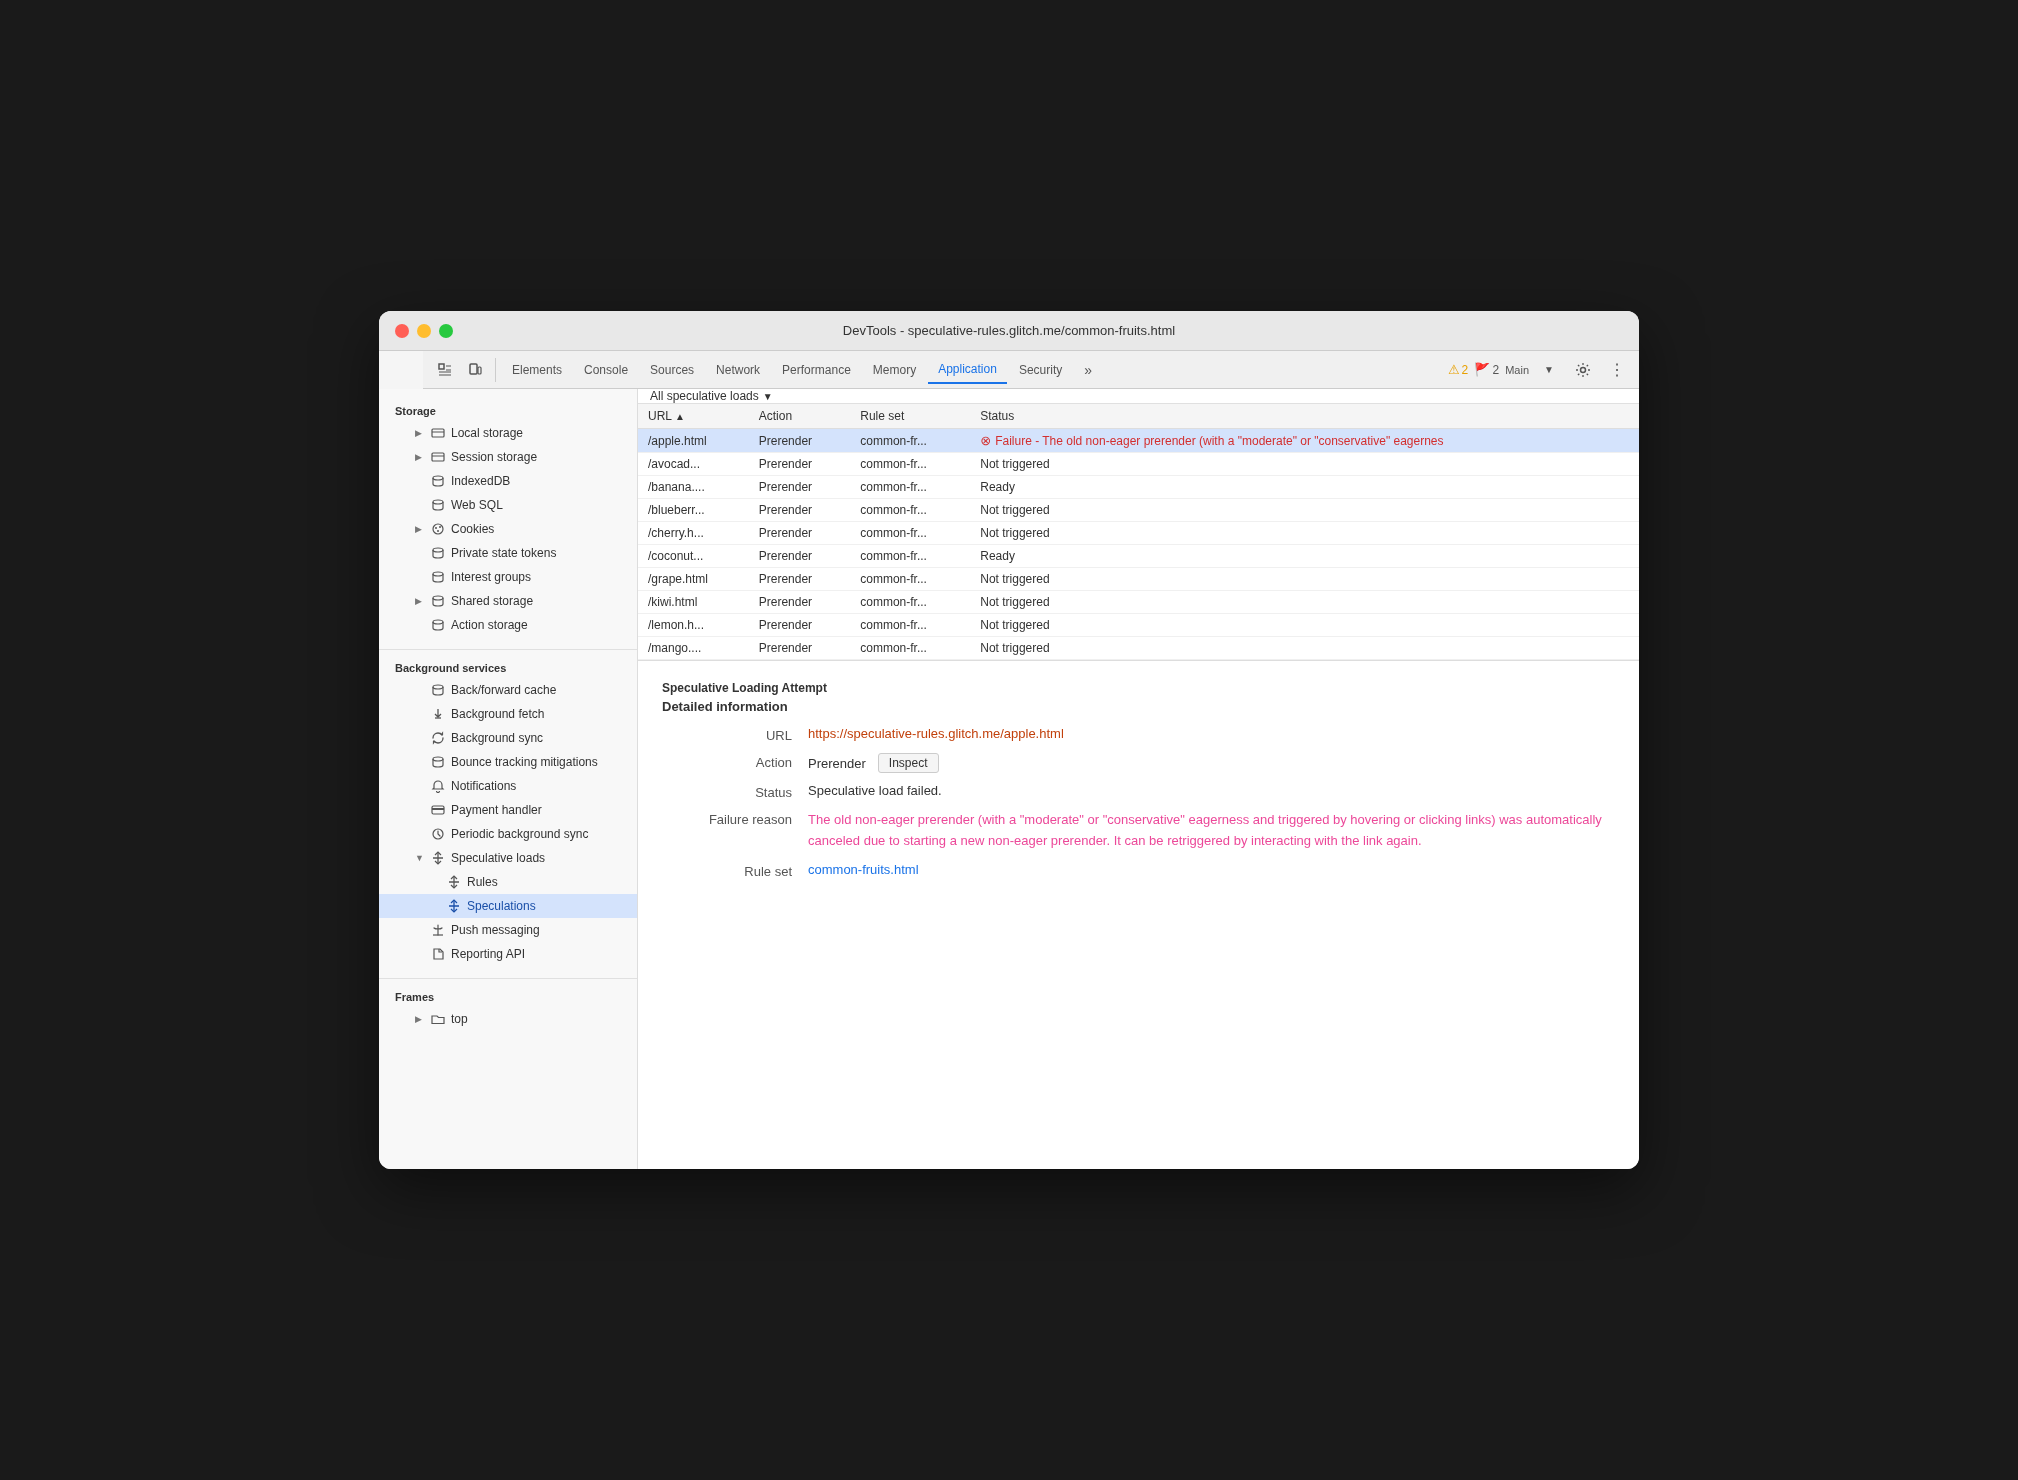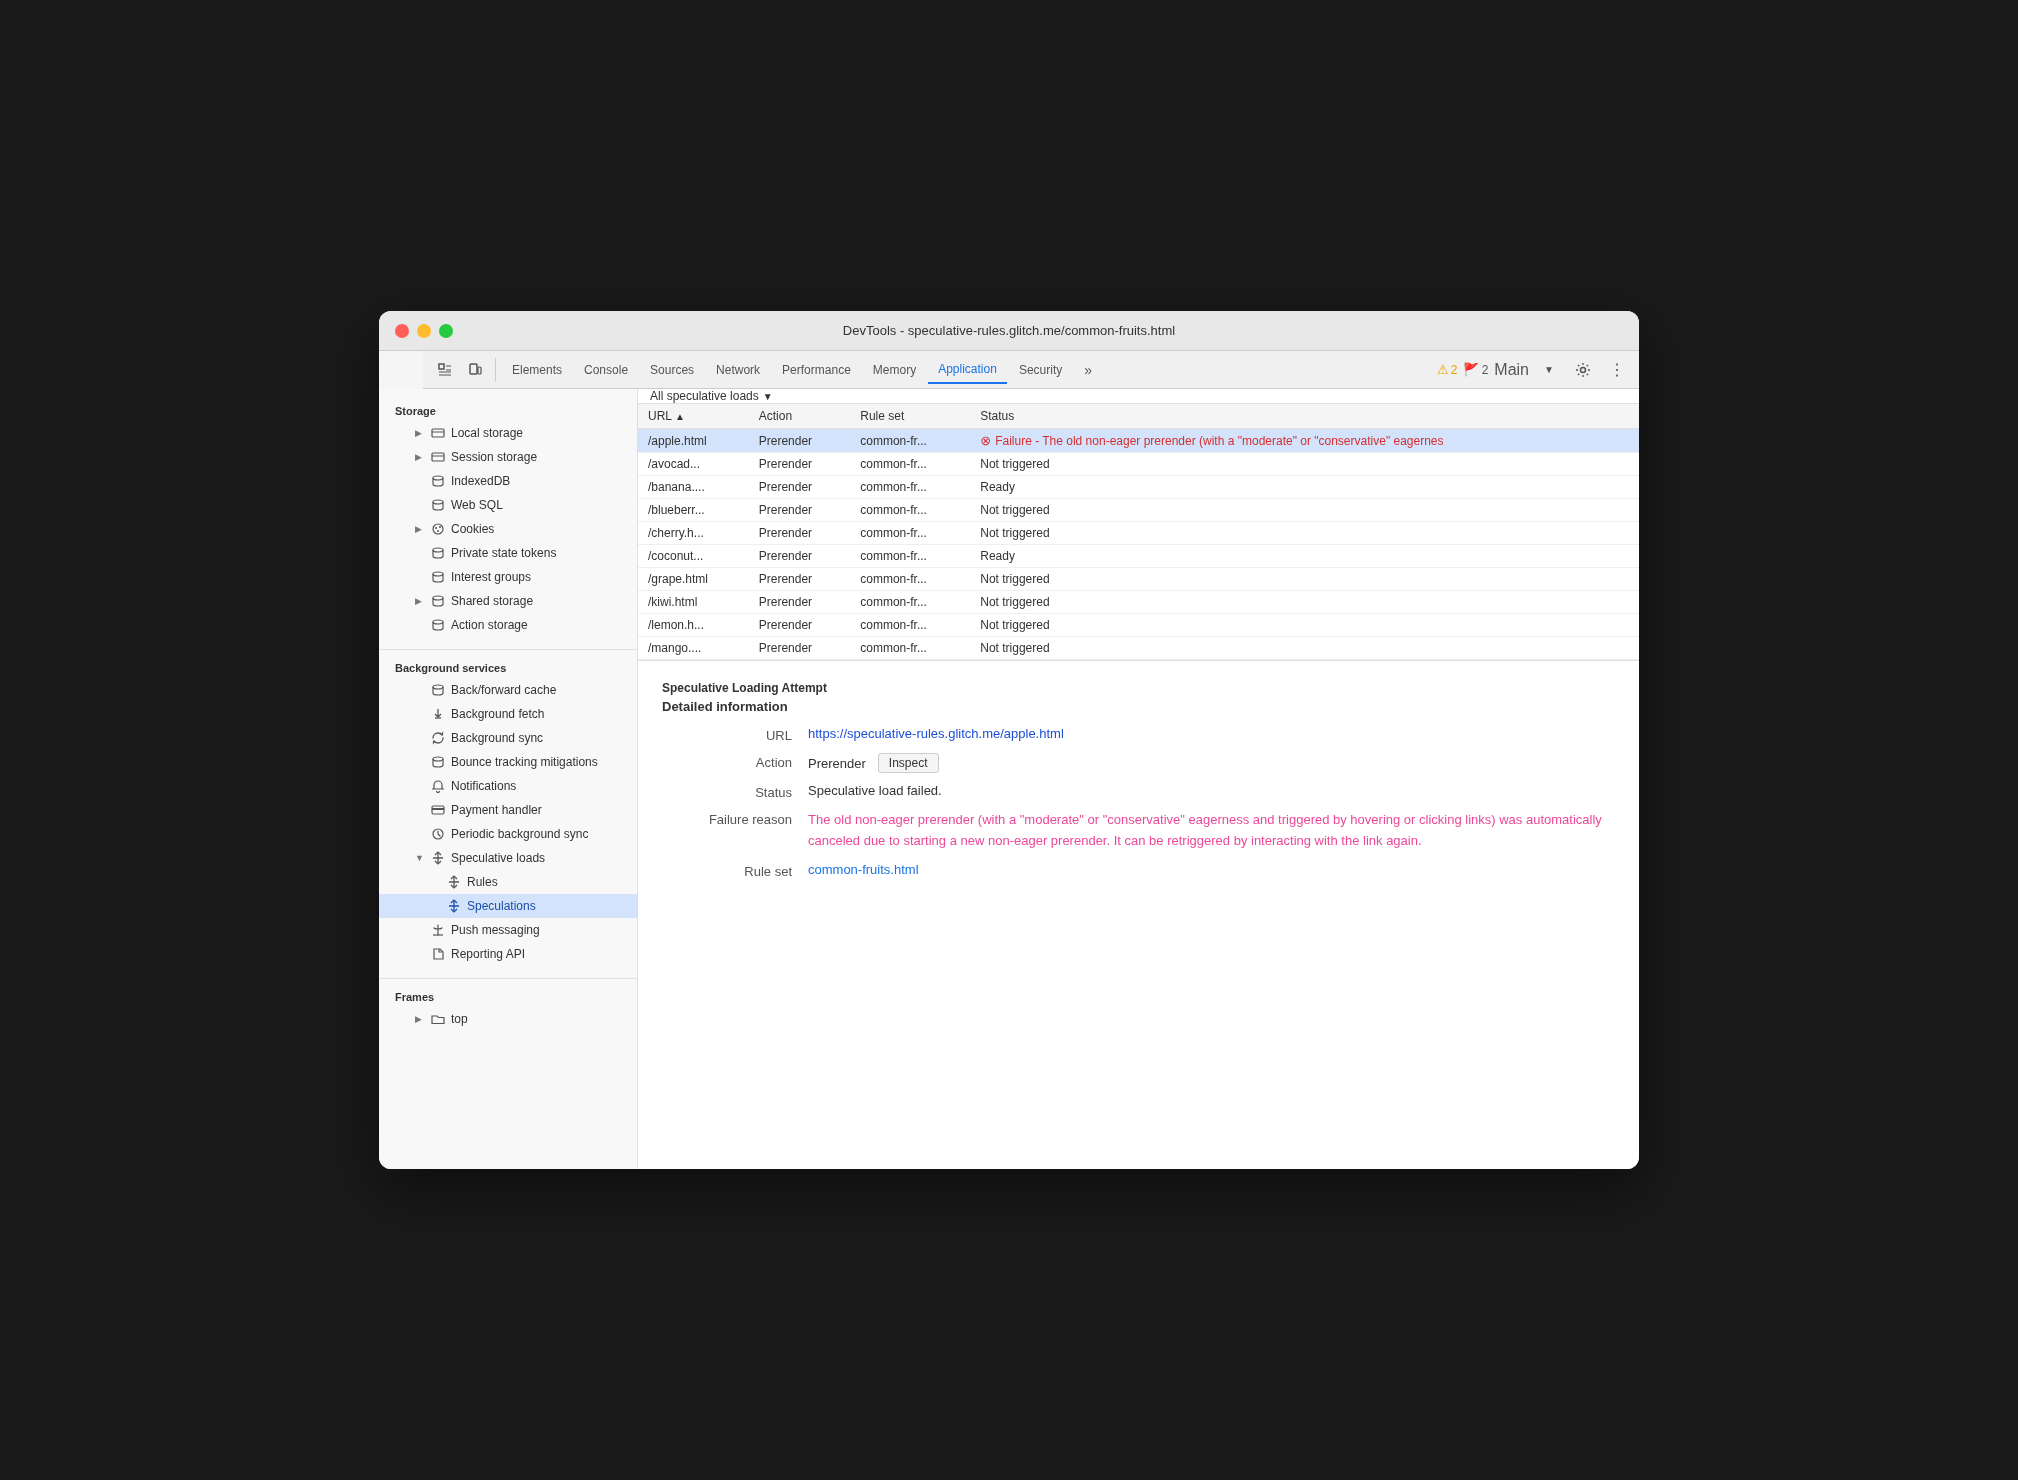--- a/index.html
+++ b/index.html
@@ -234,21 +234,21 @@
       font-size: 13px;
     }
     .detail-label {
       color: #555;
       text-align: right;
       padding-top: 2px;
     }
     .detail-value {
       color: #333;
     }
-    .detail-value.url { color: #1d4ed8; }
+    .detail-value.url { color: #c2410c; }
     .detail-value.failure { color: #ec4899; line-height: 1.6; }
     .detail-value a { color: #1a73e8; text-decoration: none; }
     .inspect-btn {
       display: inline-flex;
       align-items: center;
       padding: 2px 10px;
       font-size: 12px;
       border: 1px solid #ccc;
       border-radius: 3px;
       background: #f5f5f5;
@@ -307,21 +307,21 @@
     <div class="toolbar-spacer"></div>
     <div class="toolbar-right">
       <div class="badge-warning">
         <span style="font-size:13px;">⚠</span>
         <span>2</span>
       </div>
       <div class="badge-error">
         <span style="font-size:13px;">🚩</span>
         <span>2</span>
       </div>
-      <div style="font-size:16px;color:#555;">Main</div>
+      <div style="font-size:11px;color:#555;">Main</div>
       <div class="toolbar-icon" style="font-size:10px;">▼</div>
       <div class="toolbar-icon">
         <svg width="16" height="16" viewBox="0 0 16 16" fill="none">
           <circle cx="8" cy="8" r="2.5" stroke="#555" stroke-width="1.5"></circle>
           <path d="M8 1v2M8 13v2M1 8h2M13 8h2M2.9 2.9l1.4 1.4M11.7 11.7l1.4 1.4M2.9 13.1l1.4-1.4M11.7 4.3l1.4-1.4" stroke="#555" stroke-width="1.3"></path>
         </svg>
       </div>
       <div class="toolbar-icon" style="font-size:16px;letter-spacing:0px;">⋮</div>
     </div>
   </div>

